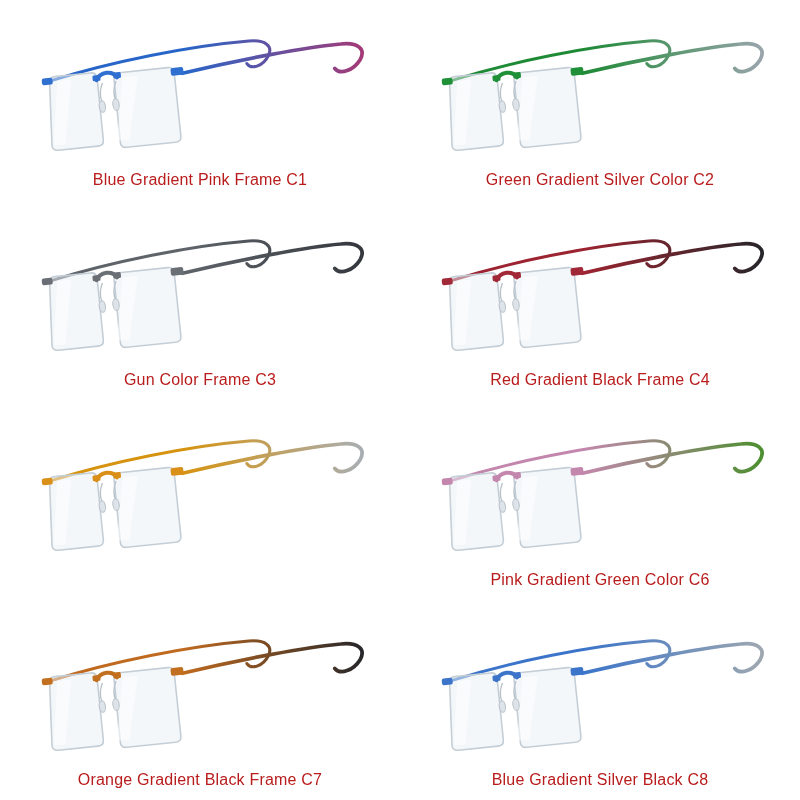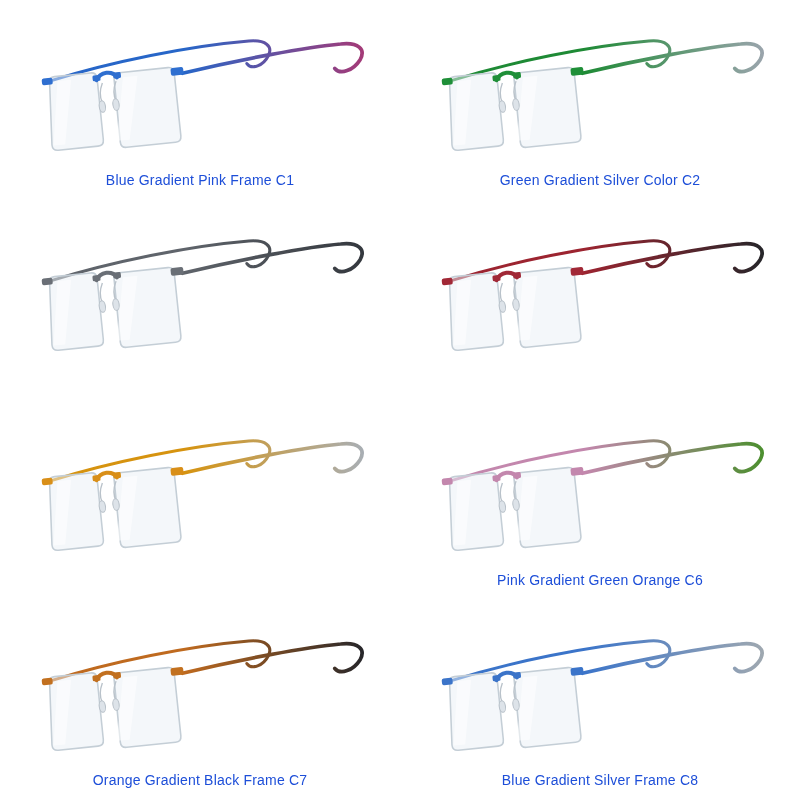--- a/index.html
+++ b/index.html
@@ -21,22 +21,22 @@
     align-items: center;
     justify-content: flex-start;
     padding-top: 3px;
   }
   .glasses {
     width: 392px;
     height: 166px;
     display: block;
   }
   .caption {
-    font-size: 14px;
-    color: #1d4ed8;
+    font-size: 16px;
+    color: #b91c1c;
     text-align: center;
     margin-top: 1px;
     letter-spacing: 0.2px;
     line-height: 20px;
   }
   .temple { fill: none; stroke-linecap: round; }
   .temple.near { stroke-width: 3.8; }
   .temple.far { stroke-width: 3.1; }
   .lens { stroke-width: 1.6; }
   .sheen { fill: rgba(255,255,255,0.55); stroke: none; }
@@ -135,20 +135,21 @@
       <path class="wire" d="M 114 80 C 111 88, 111 94, 114 100"></path>
       <ellipse class="pad" cx="100" cy="106" rx="3.2" ry="6" transform="rotate(-8 100 106)"></ellipse>
       <ellipse class="pad" cx="114" cy="104" rx="3.2" ry="6" transform="rotate(-8 114 104)"></ellipse>
 
       <path class="bridge" d="M 94 79 C 98 70, 110 69, 115 76" stroke="#6a6f76"></path>
       <rect class="hw" x="90" y="74" width="8" height="6" rx="1.5" transform="rotate(-6 94 77)" fill="#6a6f76"></rect>
       <rect class="hw" x="111" y="71" width="8" height="6" rx="1.5" transform="rotate(-6 115 74)" fill="#6a6f76"></rect>
       <rect class="hw" x="38" y="77" width="11" height="7" rx="2" transform="rotate(-6 43 80)" fill="#6a6f76"></rect>
       <rect class="hw" x="170" y="66" width="13" height="8" rx="2" transform="rotate(-6 176 70)" fill="#6a6f76"></rect>
     </svg>
+    <figcaption class="caption">Gun Color Frame C3</figcaption>
   </figure>
     <figure class="cell">
     <svg class="glasses" viewBox="0 0 400 170" xmlns="http://www.w3.org/2000/svg">
       <defs>
         <linearGradient class="temple-grad" x1="60" y1="0" x2="368" y2="0" gradientUnits="userSpaceOnUse" id="temple-grad-3">
           <stop offset="0" stop-color="#9c2430"></stop>
           <stop offset="0.4" stop-color="#9c2430"></stop>
           <stop offset="1" stop-color="#26262a"></stop>
         </linearGradient>
       </defs>
@@ -166,20 +167,21 @@
       <path class="wire" d="M 114 80 C 111 88, 111 94, 114 100"></path>
       <ellipse class="pad" cx="100" cy="106" rx="3.2" ry="6" transform="rotate(-8 100 106)"></ellipse>
       <ellipse class="pad" cx="114" cy="104" rx="3.2" ry="6" transform="rotate(-8 114 104)"></ellipse>
 
       <path class="bridge" d="M 94 79 C 98 70, 110 69, 115 76" stroke="#a12836"></path>
       <rect class="hw" x="90" y="74" width="8" height="6" rx="1.5" transform="rotate(-6 94 77)" fill="#a12836"></rect>
       <rect class="hw" x="111" y="71" width="8" height="6" rx="1.5" transform="rotate(-6 115 74)" fill="#a12836"></rect>
       <rect class="hw" x="38" y="77" width="11" height="7" rx="2" transform="rotate(-6 43 80)" fill="#a12836"></rect>
       <rect class="hw" x="170" y="66" width="13" height="8" rx="2" transform="rotate(-6 176 70)" fill="#a12836"></rect>
     </svg>
+    <figcaption class="caption">Red Gradient Black Frame C4</figcaption>
   </figure>
     <figure class="cell">
     <svg class="glasses" viewBox="0 0 400 170" xmlns="http://www.w3.org/2000/svg">
       <defs>
         <linearGradient class="temple-grad" x1="60" y1="0" x2="368" y2="0" gradientUnits="userSpaceOnUse" id="temple-grad-4">
           <stop offset="0" stop-color="#d6930f"></stop>
           <stop offset="0.4" stop-color="#d6930f"></stop>
           <stop offset="1" stop-color="#a8aeb4"></stop>
         </linearGradient>
       </defs>
@@ -228,21 +230,21 @@
       <path class="wire" d="M 114 80 C 111 88, 111 94, 114 100"></path>
       <ellipse class="pad" cx="100" cy="106" rx="3.2" ry="6" transform="rotate(-8 100 106)"></ellipse>
       <ellipse class="pad" cx="114" cy="104" rx="3.2" ry="6" transform="rotate(-8 114 104)"></ellipse>
 
       <path class="bridge" d="M 94 79 C 98 70, 110 69, 115 76" stroke="#c387ad"></path>
       <rect class="hw" x="90" y="74" width="8" height="6" rx="1.5" transform="rotate(-6 94 77)" fill="#c387ad"></rect>
       <rect class="hw" x="111" y="71" width="8" height="6" rx="1.5" transform="rotate(-6 115 74)" fill="#c387ad"></rect>
       <rect class="hw" x="38" y="77" width="11" height="7" rx="2" transform="rotate(-6 43 80)" fill="#c387ad"></rect>
       <rect class="hw" x="170" y="66" width="13" height="8" rx="2" transform="rotate(-6 176 70)" fill="#c387ad"></rect>
     </svg>
-    <figcaption class="caption">Pink Gradient Green Orange C6</figcaption>
+    <figcaption class="caption">Pink Gradient Green Color C6</figcaption>
   </figure>
     <figure class="cell">
     <svg class="glasses" viewBox="0 0 400 170" xmlns="http://www.w3.org/2000/svg">
       <defs>
         <linearGradient class="temple-grad" x1="60" y1="0" x2="368" y2="0" gradientUnits="userSpaceOnUse" id="temple-grad-6">
           <stop offset="0" stop-color="#bf6a1f"></stop>
           <stop offset="0.4" stop-color="#bf6a1f"></stop>
           <stop offset="1" stop-color="#26262a"></stop>
         </linearGradient>
       </defs>
@@ -292,15 +294,15 @@
       <path class="wire" d="M 114 80 C 111 88, 111 94, 114 100"></path>
       <ellipse class="pad" cx="100" cy="106" rx="3.2" ry="6" transform="rotate(-8 100 106)"></ellipse>
       <ellipse class="pad" cx="114" cy="104" rx="3.2" ry="6" transform="rotate(-8 114 104)"></ellipse>
 
       <path class="bridge" d="M 94 79 C 98 70, 110 69, 115 76" stroke="#3b74c9"></path>
       <rect class="hw" x="90" y="74" width="8" height="6" rx="1.5" transform="rotate(-6 94 77)" fill="#3b74c9"></rect>
       <rect class="hw" x="111" y="71" width="8" height="6" rx="1.5" transform="rotate(-6 115 74)" fill="#3b74c9"></rect>
       <rect class="hw" x="38" y="77" width="11" height="7" rx="2" transform="rotate(-6 43 80)" fill="#3b74c9"></rect>
       <rect class="hw" x="170" y="66" width="13" height="8" rx="2" transform="rotate(-6 176 70)" fill="#3b74c9"></rect>
     </svg>
-    <figcaption class="caption">Blue Gradient Silver Frame C8</figcaption>
+    <figcaption class="caption">Blue Gradient Silver Black C8</figcaption>
   </figure>
   </main>
 
 </body></html>

